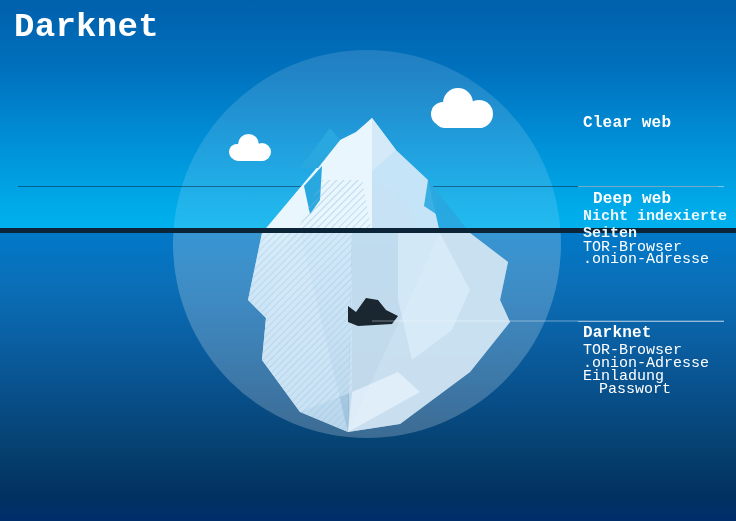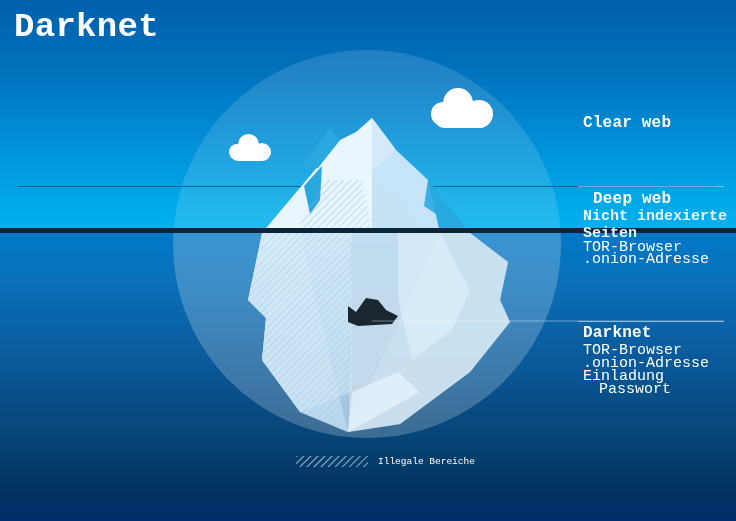--- a/index.html
+++ b/index.html
@@ -166,20 +166,14 @@
 
     <div class="sep" style="left:0px;top:321px;width:146px;"></div>
 
     <div class="lbl-h1" style="left:5px;top:324px;">Darknet</div>
     <div class="lbl-line" style="left:5px;top:344px;">TOR-Browser</div>
     <div class="lbl-line" style="left:5px;top:357px;">.onion-Adresse</div>
     <div class="lbl-line" style="left:5px;top:370px;">Einladung</div>
     <div class="lbl-line" style="left:5px;top:383px;padding-left:16px;">Passwort</div>
   </div>
 
-  <div class="legend">
-    <svg class="swatch" viewBox="0 0 72 11">
-      <rect width="72" height="11" fill="url(#hatchLegend)"></rect>
-    </svg>
-    <span class="ltext">Illegale Bereiche</span>
-  </div>
 
 </div>
 
 </body></html>

